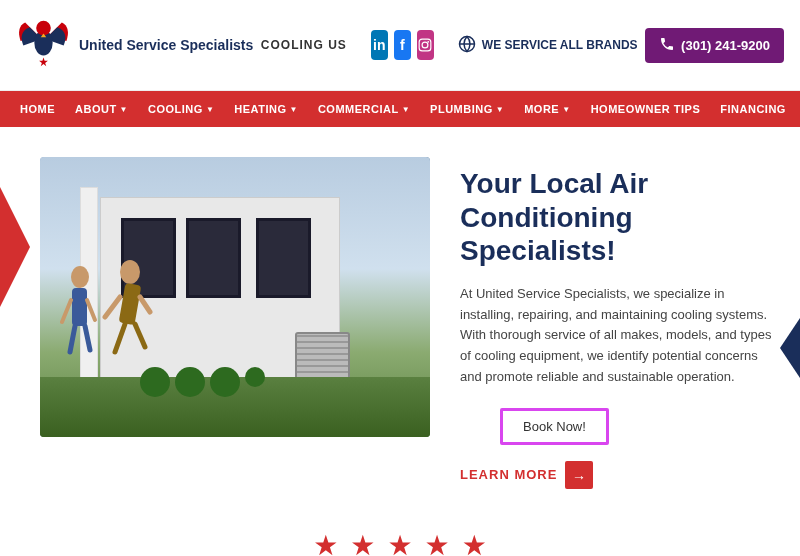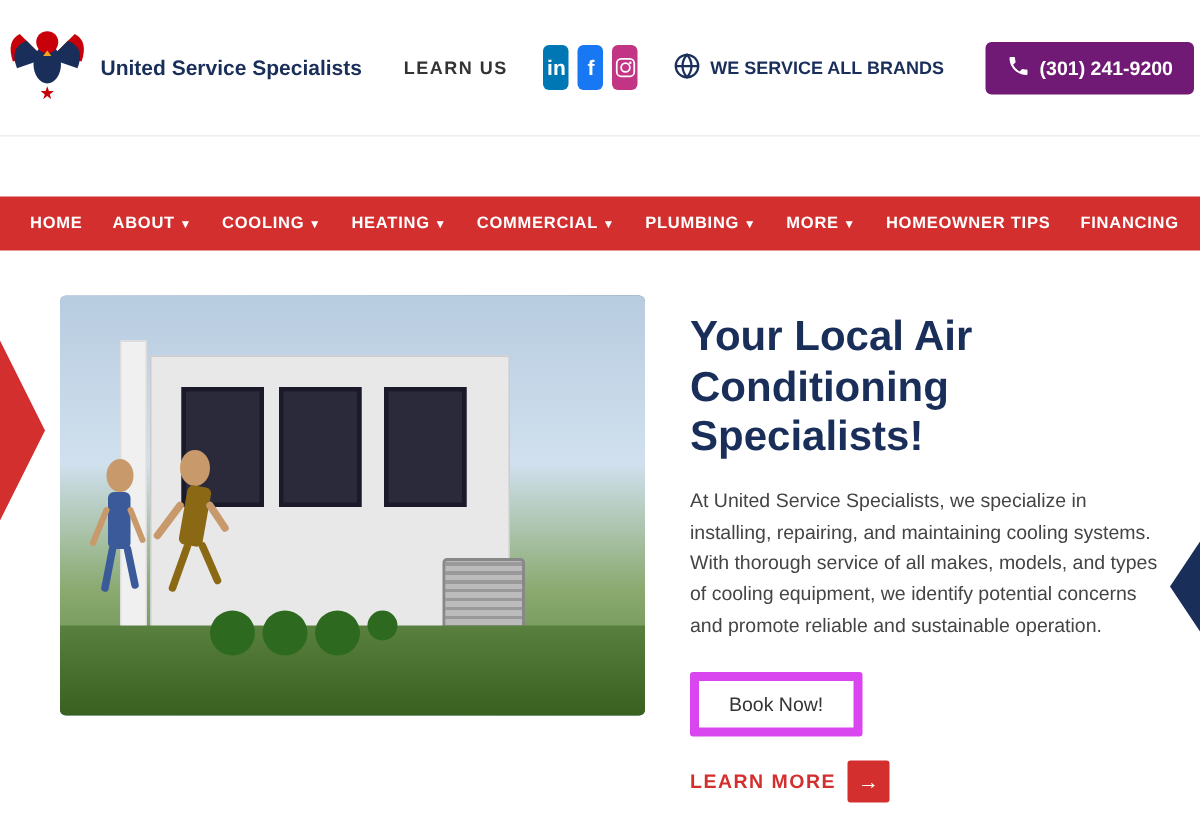--- a/index.html
+++ b/index.html
@@ -3,21 +3,21 @@
   <meta charset="utf-8">
   <style>
     * { margin: 0; padding: 0; box-sizing: border-box; }
     body { font-family: Arial, sans-serif; width: 800px; overflow-x: hidden; background: #fff; }
 
     
     .header {
       display: flex;
       align-items: center;
       justify-content: space-between;
-      padding: 10px 4px;
+      padding: 10px 16px;
       border-bottom: 1px solid #eee;
       height: 91px;
     }
     .logo-area {
       display: flex;
       align-items: center;
       gap: 8px;
     }
     .logo-icon {
       width: 55px;
@@ -86,21 +86,20 @@
       gap: 6px;
     }
 
     
     .nav {
       background: #d32f2f;
       display: flex;
       align-items: center;
       padding: 0 10px;
       height: 36px;
-      margin-top: 40px;
     }
     .nav-item {
       color: white;
       font-size: 11px;
       font-weight: bold;
       letter-spacing: 0.5px;
       padding: 0 10px;
       height: 36px;
       display: flex;
       align-items: center;
@@ -222,29 +221,30 @@
       line-height: 1.2;
       margin-bottom: 16px;
     }
     .content-desc {
       font-size: 13px;
       color: #444;
       line-height: 1.6;
       margin-bottom: 20px;
     }
     .book-btn {
-      border: 6px solid #d946ef;
+      border: 3px solid #d946ef;
       background: white;
       color: #333;
       padding: 8px 20px;
       font-size: 13px;
       cursor: pointer;
       border-radius: 2px;
       margin-bottom: 16px;
       display: inline-block;
+      margin-left: 40px;
     }
     .learn-more {
       display: flex;
       align-items: center;
       gap: 8px;
       color: #d32f2f;
       font-weight: bold;
       font-size: 13px;
       letter-spacing: 1px;
       cursor: pointer;
@@ -304,21 +304,21 @@
       <polygon points="30,22 27,26 33,26" fill="#f5a623"></polygon>
 
       <polygon points="30,50 32,56 38,56 33,60 35,66 30,62 25,66 27,60 22,56 28,56" fill="#c8000a" transform="scale(0.6) translate(20, 30)"></polygon>
     </svg>
     <div class="logo-text">
       <div>United Service Specialists</div>
     </div>
   </div>
 
   <div class="header-center">
-    <span class="follow-us-label">LEARN US</span>
+    <span class="follow-us-label">COOLING US</span>
     <div class="social-icons">
       <div class="social-btn linkedin">in</div>
       <div class="social-btn facebook">f</div>
       <div class="social-btn instagram">
         <svg width="14" height="14" viewBox="0 0 24 24" fill="white">
           <rect x="2" y="2" width="20" height="20" rx="5" ry="5" stroke="white" stroke-width="2" fill="none"></rect>
           <circle cx="12" cy="12" r="5" stroke="white" stroke-width="2" fill="none"></circle>
           <circle cx="17.5" cy="6.5" r="1.5" fill="white"></circle>
         </svg>
       </div>

